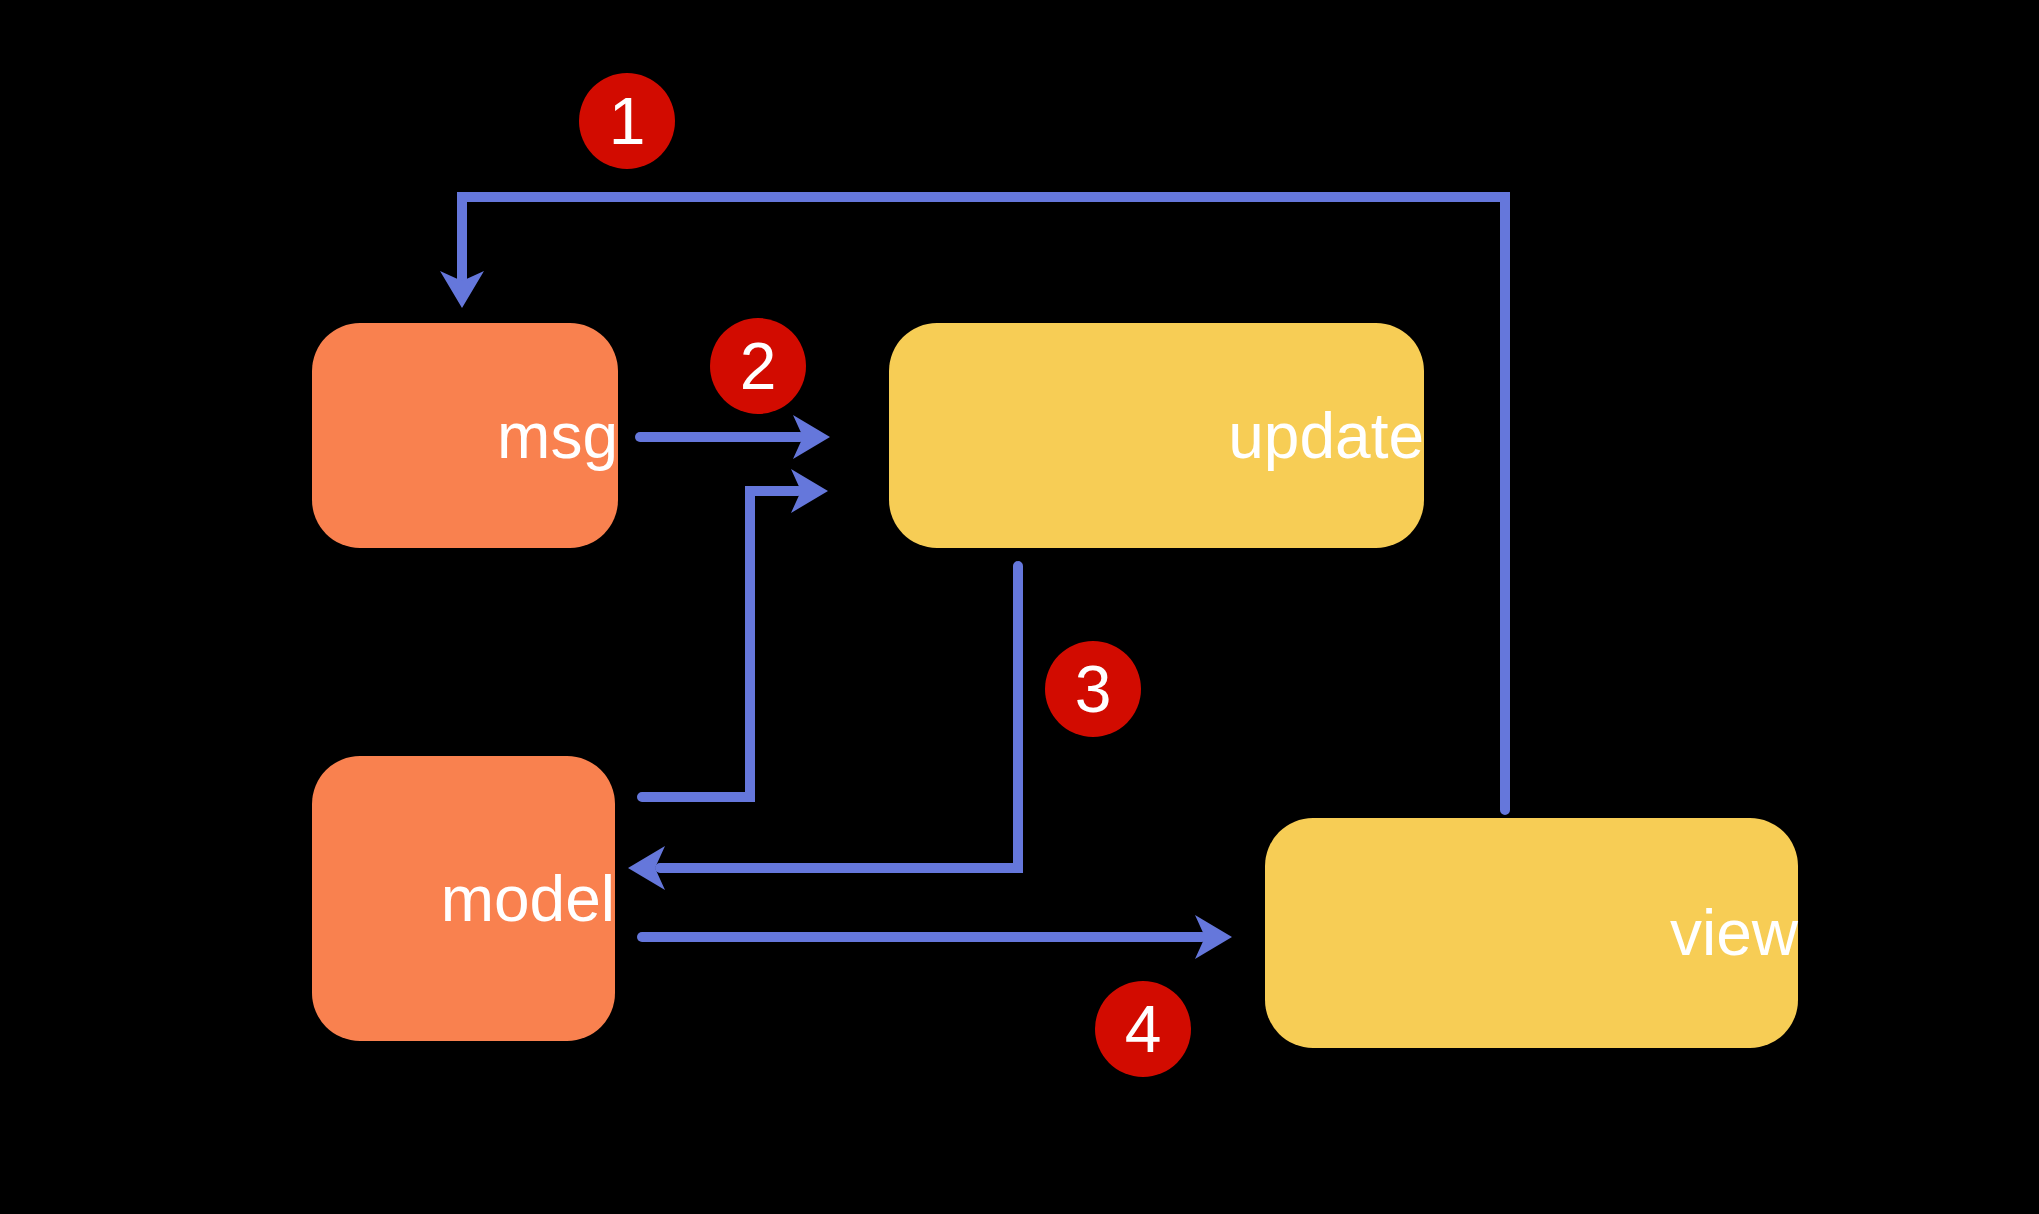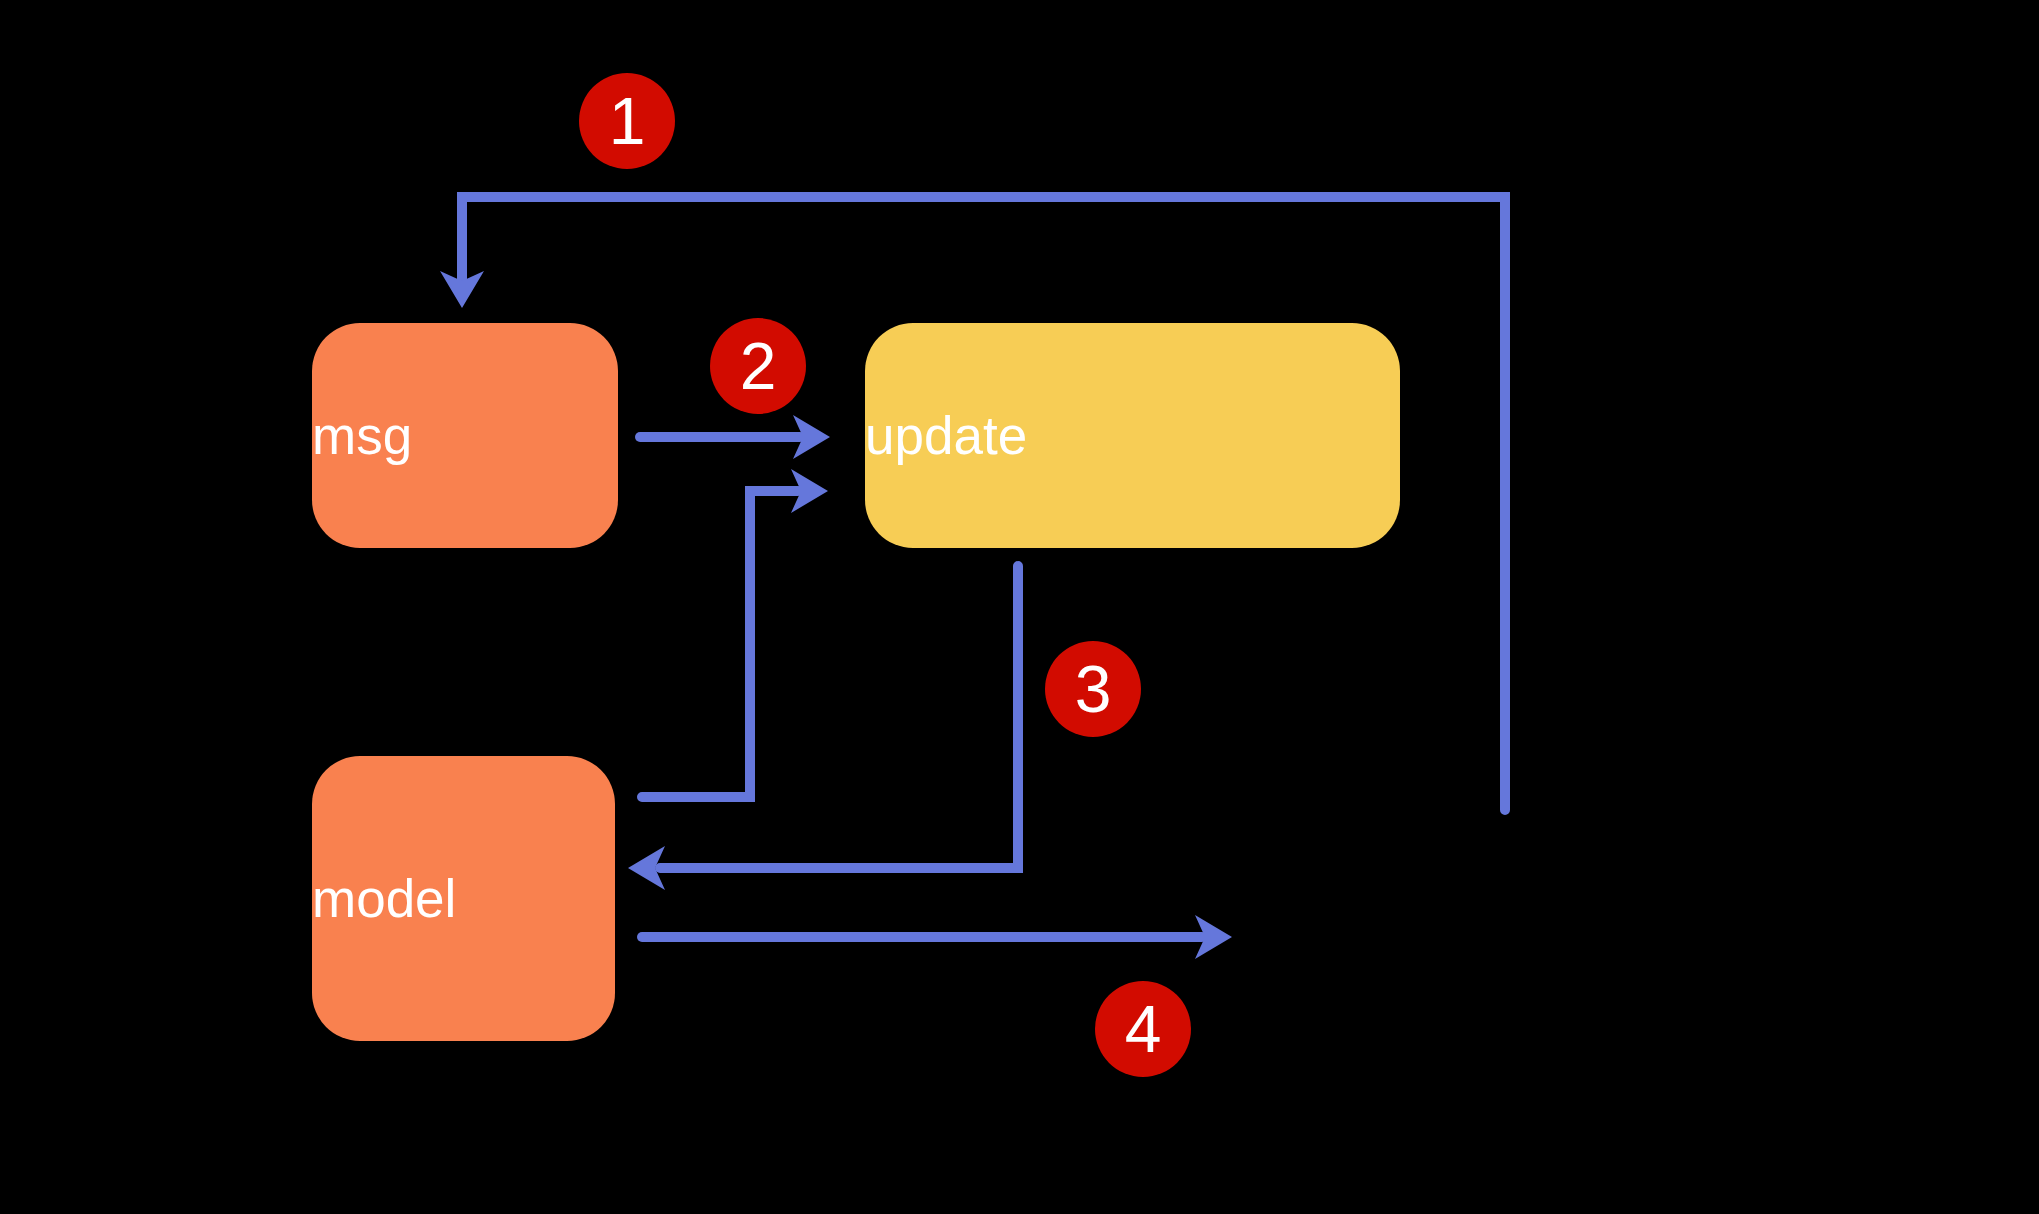--- a/index.html
+++ b/index.html
@@ -18,29 +18,29 @@
     overflow:hidden;
     font-family:"Liberation Sans", sans-serif;
   }
   .arrow-layer{position:absolute;left:0;top:0;width:2039px;height:1214px;}
   .arrow-layer polyline,.arrow-layer line{
     fill:none;stroke:var(--arrow-blue);stroke-width:10;stroke-linecap:round;
   }
   .arrow-layer path.head{fill:var(--arrow-blue);stroke:none;}
   .node{
     position:absolute;
-    display:flex;align-items:center;justify-content:flex-start;
+    display:flex;align-items:center;justify-content:flex-end;
     border-radius:48px;
     color:var(--text-white);
-    font-size:53px;
+    font-size:64px;
     line-height:1;
     letter-spacing:0;
   }
   .node.orange{background:var(--node-orange);}
-  .node.yellow{background:var(--node-yellow);}
+  .node.yellow{background:var(--node-yellow);margin-left:24px;}
   .node-msg   {left:312px;top:323px;width:306px;height:225px;}
   .node-update{left:865px;top:323px;width:535px;height:225px;}
   .node-model {left:312px;top:756px;width:303px;height:285px;}
   .node-view  {left:1241px;top:818px;width:533px;height:230px;}
   .badge{
     position:absolute;
     width:96px;height:96px;
     border-radius:50%;
     background:var(--badge-red);
     color:var(--text-white);
@@ -91,20 +91,23 @@
   </div>
 
   <div class="node yellow node-update">
     <span>update</span>
   </div>
 
   <div class="node orange node-model">
     <span>model</span>
   </div>
 
+  <div class="node yellow node-view">
+    <span>view</span>
+  </div>
 
   <div class="badge badge-1">
     <span>1</span>
   </div>
   <div class="badge badge-2">
     <span>2</span>
   </div>
   <div class="badge badge-3">
     <span>3</span>
   </div>

